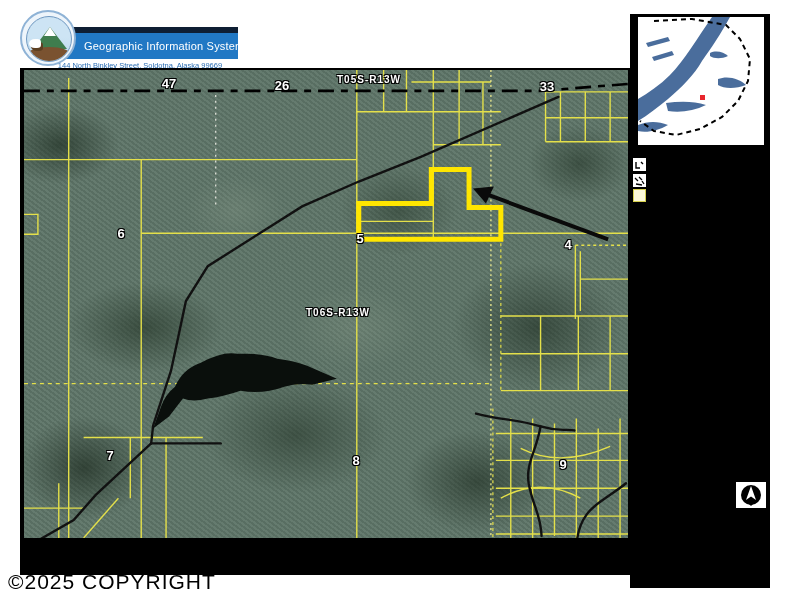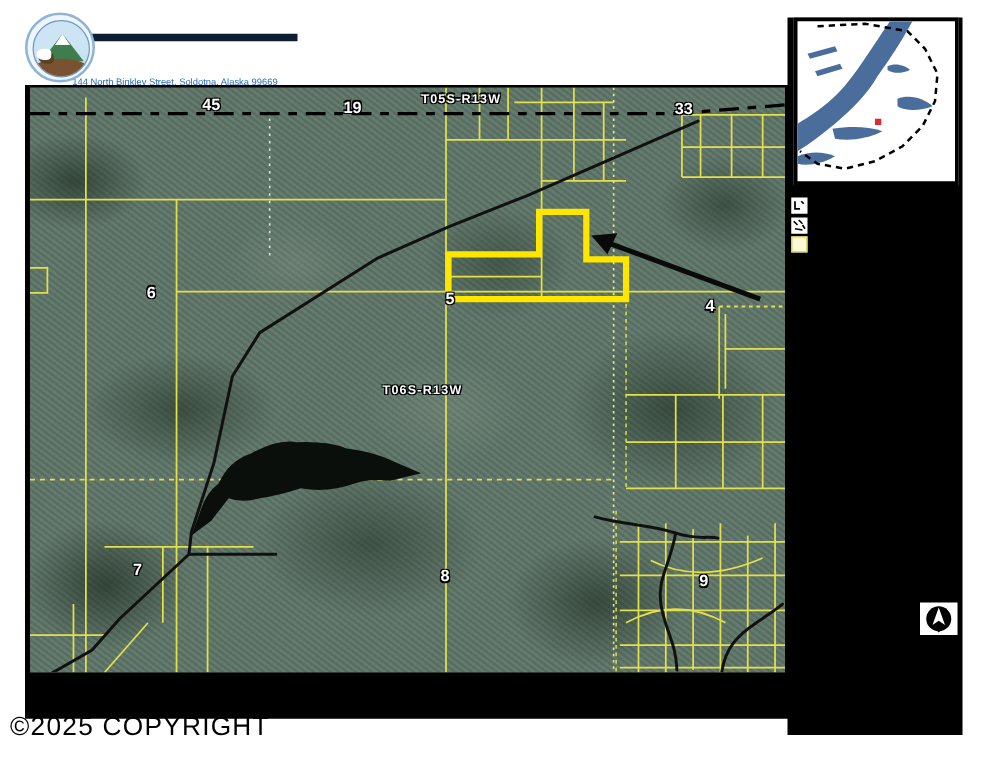--- a/index.html
+++ b/index.html
@@ -54,20 +54,23 @@
   .north-box{left:106px;top:468px;width:30px;height:26px;background:#fff;}
 
   
   .copyright{left:8px;top:570px;font-size:21px;letter-spacing:1px;color:#000;white-space:nowrap;}
 </style>
 </head>
 <body>
 
 <div class="abs banner">
   <div class="abs banner-navy"></div>
+  <div class="abs banner-blue">
+    <span>Geographic Information Systems</span>
+  </div>
   <div class="abs banner-addr">144 North Binkley Street, Soldotna, Alaska 99669</div>
   <div class="abs logo">
     <div class="sky">
       <div class="mtn"></div>
       <div class="peak"></div>
       <div class="ground"></div>
       <div class="eagle"></div>
     </div>
   </div>
 </div>
@@ -164,22 +167,22 @@
       </g>
 
       <g>
         <line x1="588" y1="170" x2="466" y2="125" stroke="#0a0a0a" stroke-width="4"></line>
         <polygon points="452,119 473,117 465,134" fill="#0a0a0a"></polygon>
       </g>
     </svg>
 
     <span class="sec town" style="left:345px;top:4px">T05S-R13W</span>
     <span class="sec town" style="left:314px;top:237px">T06S-R13W</span>
-    <span class="sec" style="left:145px;top:6px">45</span>
-    <span class="sec" style="left:258px;top:8px">19</span>
+    <span class="sec" style="left:145px;top:6px">47</span>
+    <span class="sec" style="left:258px;top:8px">26</span>
     <span class="sec" style="left:523px;top:9px">33</span>
     <span class="sec" style="left:97px;top:156px">6</span>
     <span class="sec" style="left:336px;top:161px">5</span>
     <span class="sec" style="left:544px;top:167px">4</span>
     <span class="sec" style="left:86px;top:378px">7</span>
     <span class="sec" style="left:332px;top:383px">8</span>
     <span class="sec" style="left:539px;top:387px">9</span>
   </div>
 </div>
 

